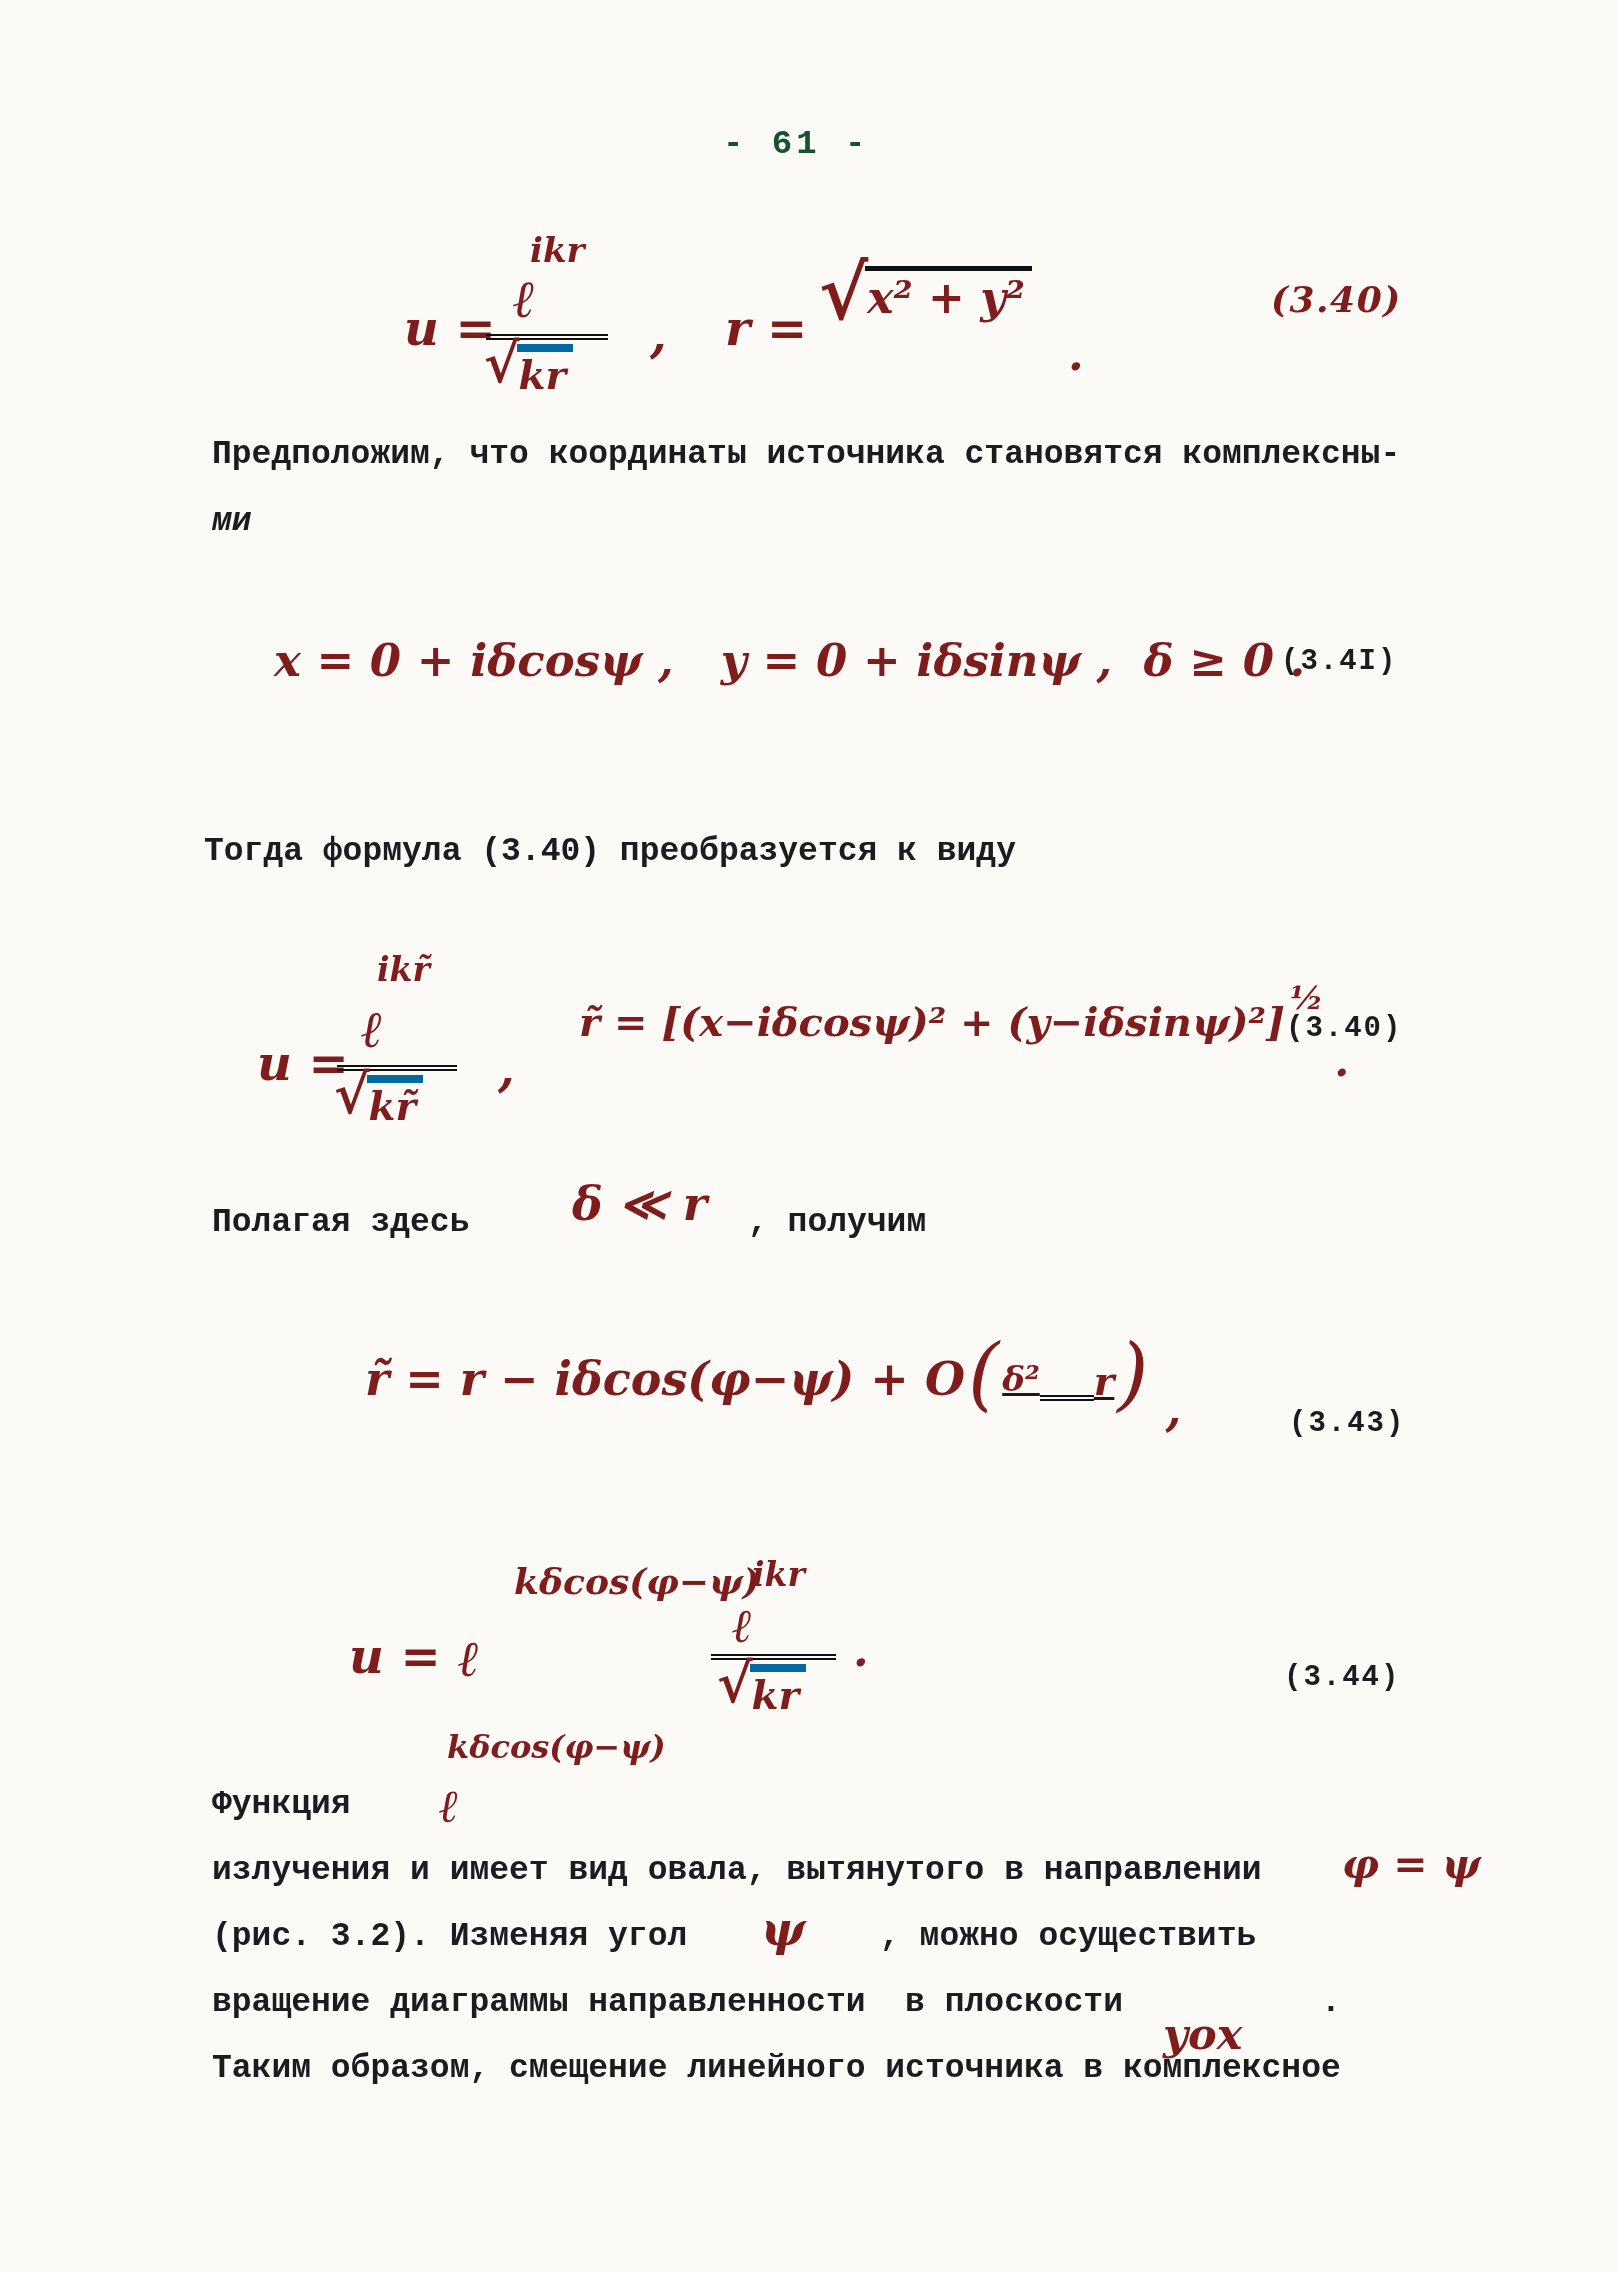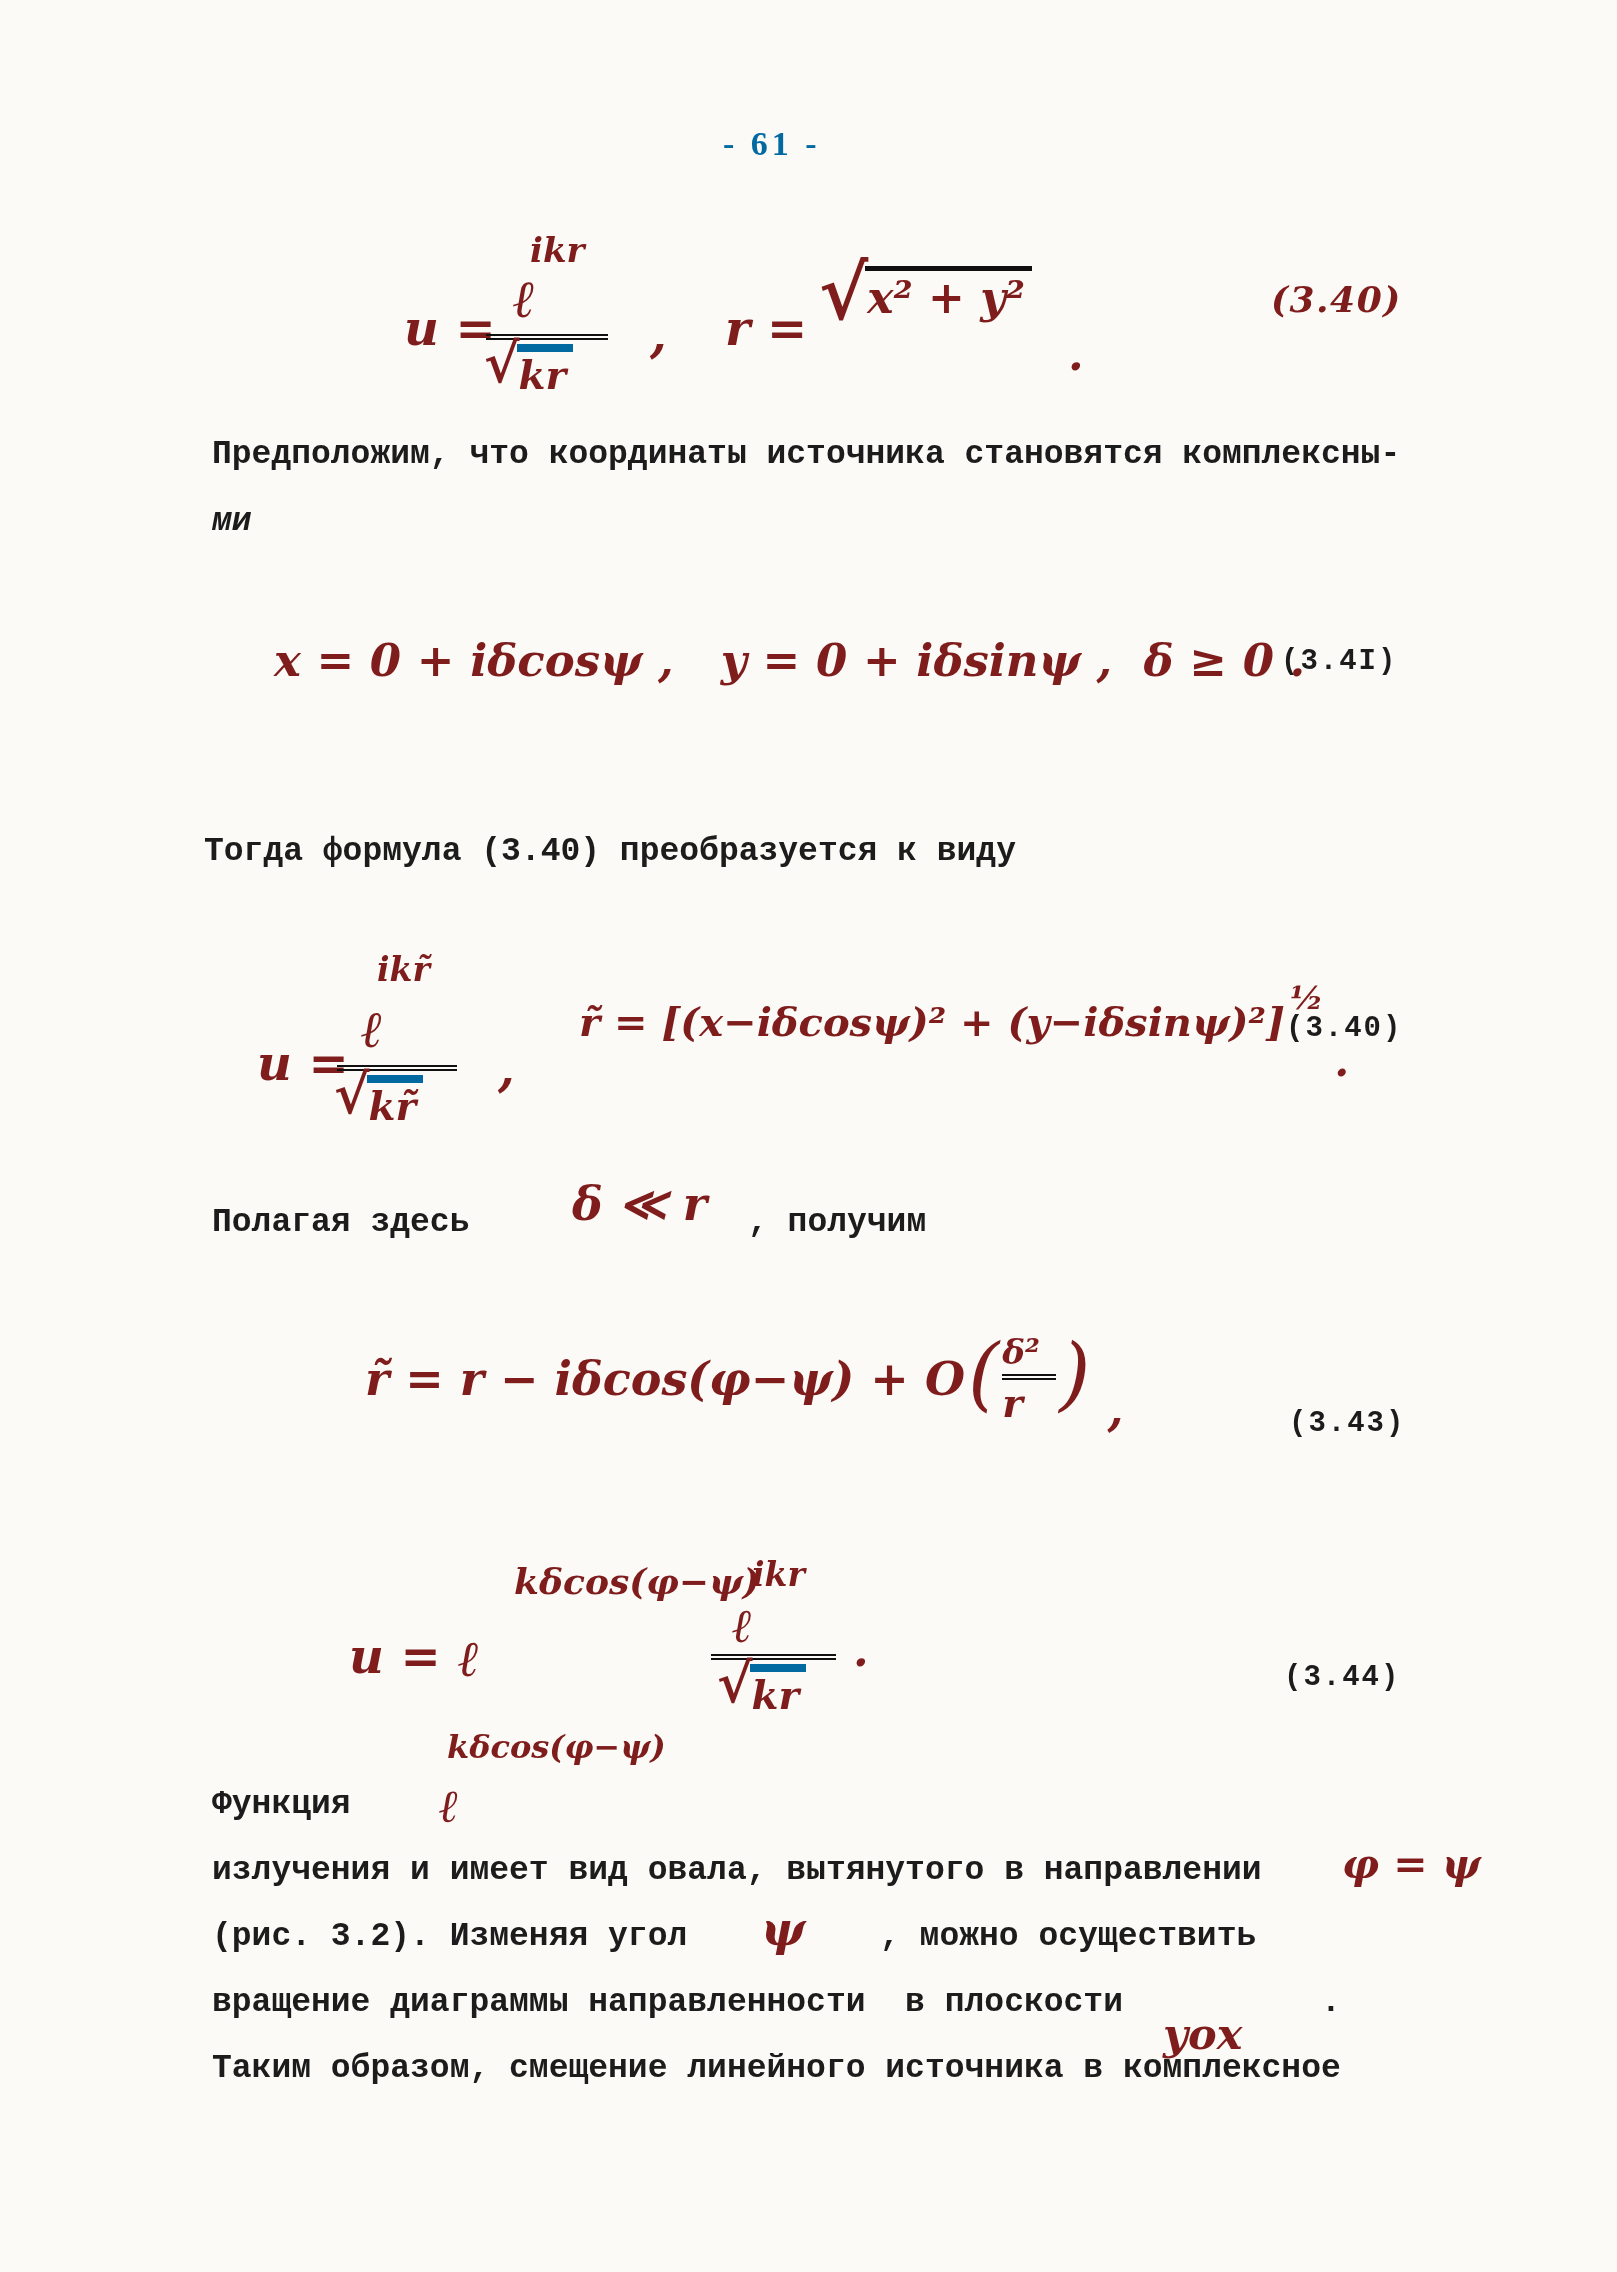--- a/index.html
+++ b/index.html
@@ -54,29 +54,29 @@
   .sqrt .rsign{font-size:54px;line-height:0.72;margin-right:-3px;font-weight:700;}
   .sqrt .rad{
     display:inline-block;
     border-top:8px solid #0369a1;
     padding:4px 7px 0 2px;
     font-size:39px;
     line-height:1;
   }
   .sqrt.big .rsign{font-size:75px;line-height:0.72;}
   .sqrt.big .rad{font-size:44px;border-top:5px solid #101010;padding-top:5px;}
-  .fraccol{display:inline-flex;flex-direction:column;align-items:flex-start;}
+  .fraccol{display:inline-flex;flex-direction:row;align-items:flex-end;text-decoration:underline;}
   .flexrow{display:flex;align-items:center;}
   .pagenum{
     position:absolute;
-    font-family:Liberation Serif, serif;
+    font-family:Liberation Mono, monospace;
     font-weight:700;
     font-size:34px;
     letter-spacing:4px;
-    color:#0369a1;
+    color:#14532d;
     white-space:pre;
   }
 </style>
 </head>
 <body>
 
 <div id="page">
 
   <div class="pagenum" style="left:723px;top:125px;">- 61 -</div>
 

